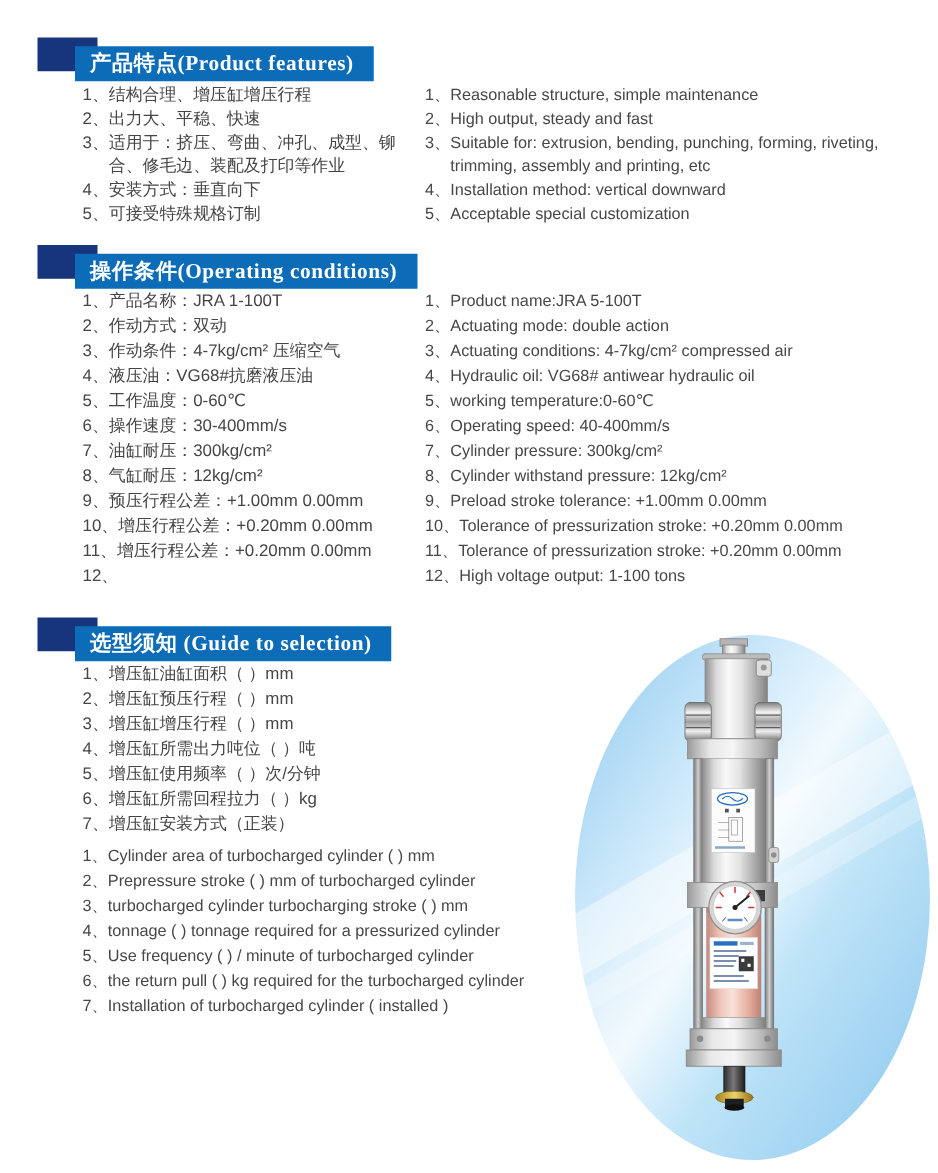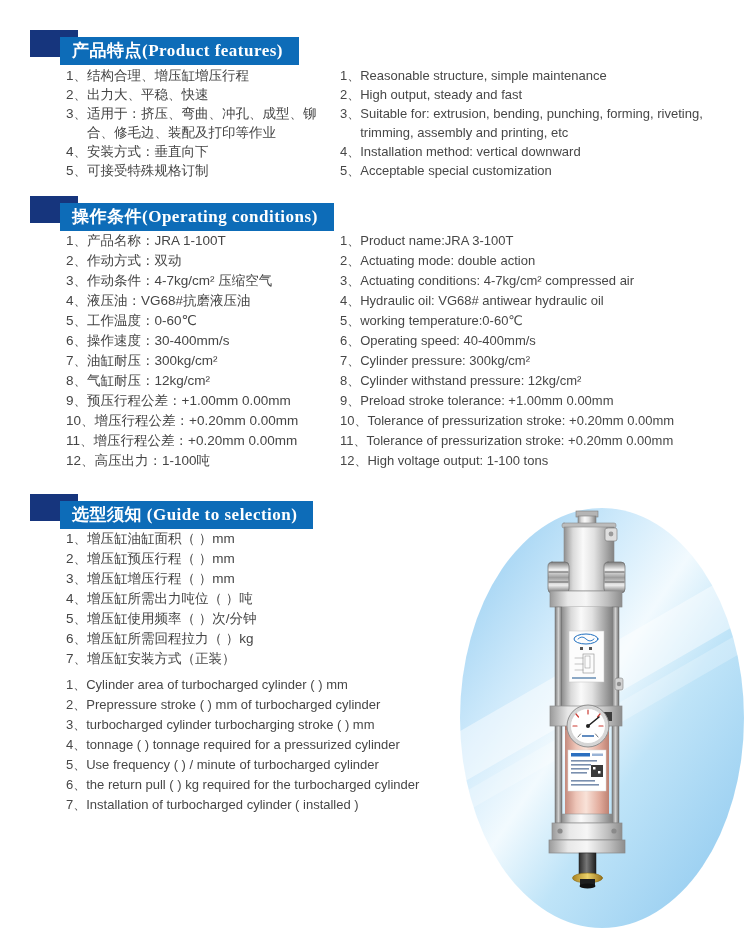--- a/index.html
+++ b/index.html
@@ -127,27 +127,26 @@
       <li>
         <span class="num">10、</span>
         <span class="txt">增压行程公差：+0.20mm 0.00mm</span>
       </li>
       <li>
         <span class="num">11、</span>
         <span class="txt">增压行程公差：+0.20mm 0.00mm</span>
       </li>
       <li>
         <span class="num">12、</span>
-        <span class="txt">高压出力：1-100吨</span>
       </li>
     </ul>
   <ul class="list lh20" style="top:231px;left:340px;width:405px">
       <li>
         <span class="num">1、</span>
-        <span class="txt">Product name:JRA 3-100T</span>
+        <span class="txt">Product name:JRA 5-100T</span>
       </li>
       <li>
         <span class="num">2、</span>
         <span class="txt">Actuating mode: double action</span>
       </li>
       <li>
         <span class="num">3、</span>
         <span class="txt">Actuating conditions: 4-7kg/cm² compressed air</span>
       </li>
       <li>

